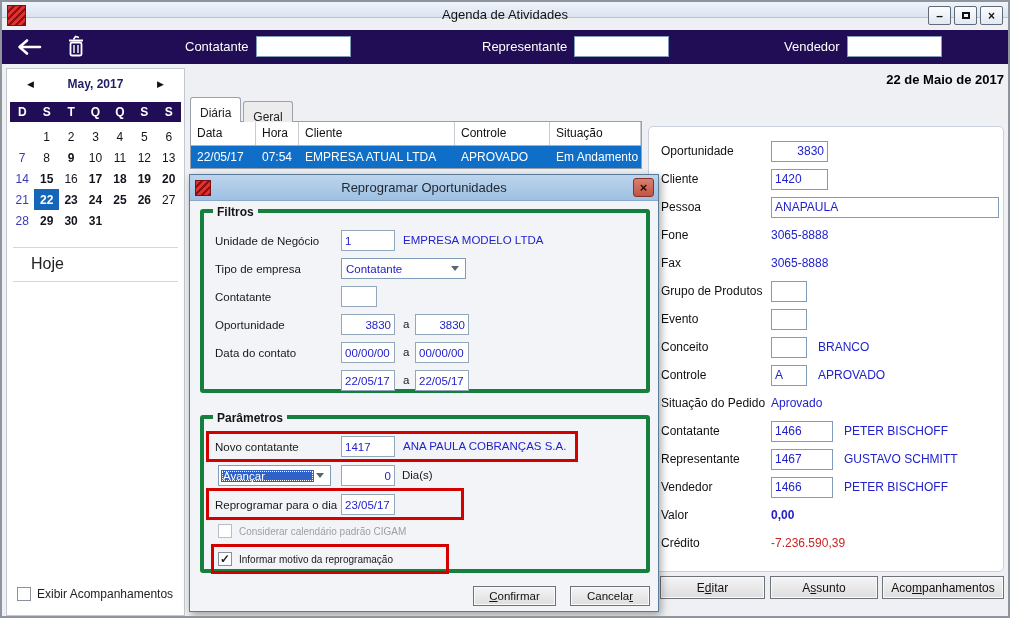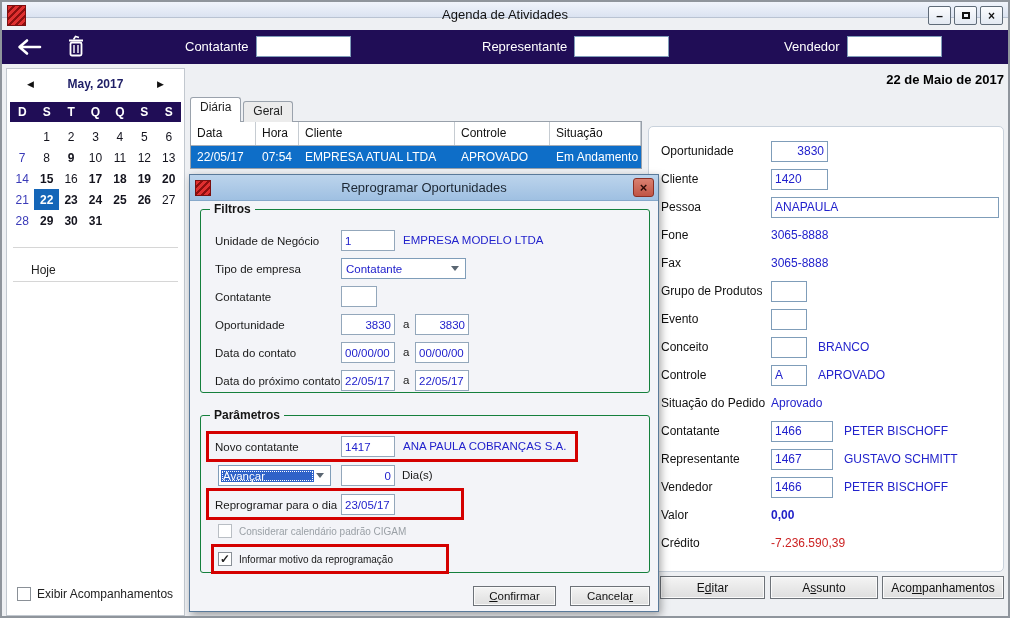--- a/index.html
+++ b/index.html
@@ -30,31 +30,31 @@
   .cal-arrow{font-size:9px;color:#111;cursor:pointer;}
   .cal-month{font-size:12px;font-weight:bold;color:#1e1e66;}
   .cal-dow{position:absolute;left:3px;right:3px;top:33px;height:20px;background:#200d56;display:flex;}
   .cal-dow span{flex:1;color:#fff;font-size:12px;font-weight:bold;text-align:center;line-height:20px;}
   .cal-grid{position:absolute;left:3px;right:3px;top:57px;display:grid;grid-template-columns:repeat(7,1fr);}
   .cday{height:21px;display:flex;align-items:center;justify-content:center;font-size:12px;color:#14141e;cursor:pointer;}
   .cday.sun{color:#3a3ab8;}
   .cday.bold{font-weight:bold;}
   .cday.sel{background:#1566b8;color:#fff;font-weight:bold;}
   .cal-div{position:absolute;left:6px;right:6px;height:1px;background:#d6d6d6;}
-  .cal-hoje{position:absolute;left:24px;top:186px;font-size:12px;color:#222;cursor:pointer;margin-top:8px;}
+  .cal-hoje{position:absolute;left:24px;top:186px;font-size:16px;color:#222;cursor:pointer;}
   .cal-footer{position:absolute;left:10px;top:518px;display:flex;align-items:flex-start;gap:6px;font-size:12px;color:#222;}
 
   .checkbox{width:14px;height:14px;border:1px solid #8a9097;background:#fff;display:flex;align-items:center;justify-content:center;
     font-size:12px;font-weight:bold;color:#222;line-height:1;}
   .checkbox.disabled{border-color:#b9bec4;}
 
   
   .date-header{position:absolute;left:702px;top:70px;width:300px;text-align:right;font-size:13px;font-weight:bold;color:#000;}
   .tabs{position:absolute;left:188px;top:95px;display:flex;align-items:flex-end;height:25px;z-index:2;}
-  .tab{border:1px solid #9aa2ac;border-bottom:none;padding:2px 9px 4px;font-size:12px;color:#222;border-radius:3px 3px 0 0;cursor:pointer;}
+  .tab{border:1px solid #9aa2ac;border-bottom:none;padding:8px 9px 4px;font-size:12px;color:#222;border-radius:3px 3px 0 0;cursor:pointer;}
   .tab.active{background:#fff;height:25px;position:relative;z-index:3;}
   .tab.inactive{background:#ececec;height:21px;margin-left:2px;}
 
   .schedule{position:absolute;left:188px;top:119px;width:452px;background:#fff;border:1px solid #98a0aa;z-index:1;}
   .thead{display:flex;height:24px;border-bottom:1px solid #a8aeb6;}
   .thead .cell{font-size:12px;color:#111;padding:4px 0 16px 6px;border-right:1px solid #c6ccd2;}
   .trow{display:flex;height:22px;background:#0e6ec8;color:#fff;cursor:pointer;}
   .trow .cell{font-size:12px;padding:4px 0 0 6px;}
   .col-0{width:65px;}.col-1{width:43px;}.col-2{width:156px;}.col-3{width:95px;}.col-4{flex:1;}
 
@@ -78,21 +78,21 @@
   .dialog{position:absolute;left:187px;top:172px;width:470px;height:438px;background:#f3f4f8;
     border:1px solid #5a7a9a;box-shadow:2px 3px 8px rgba(0,0,0,.35);z-index:10;}
   .dlg-titlebar{position:absolute;left:0;top:0;width:100%;height:26px;
     background:linear-gradient(#bcd4ec,#9fc0e2);border-bottom:1px solid #86a8ca;}
   .dlg-icon{position:absolute;left:5px;top:5px;width:16px;height:16px;border:1px solid #7a1010;
     background:repeating-linear-gradient(135deg,#e03030 0 3px,#8d0f0f 3px 5px);}
   .dlg-title{position:absolute;left:0;right:0;top:5px;text-align:center;font-size:13px;color:#1c2733;}
   .dlg-close{position:absolute;right:4px;top:3px;width:21px;height:19px;border:1px solid #8a2f24;border-radius:3px;
     background:linear-gradient(#d98070,#c05545);display:flex;align-items:center;justify-content:center;
     font-size:13px;font-weight:bold;color:#2a0a06;cursor:pointer;}
-  .groupbox{position:absolute;border:1px solid #15803d;border-radius:3px;}
+  .groupbox{position:absolute;border:4px solid #15803d;border-radius:3px;}
   .legend{position:absolute;top:-8px;left:9px;background:#f3f4f8;padding:0 4px;font-size:12px;font-weight:bold;color:#151515;}
   .frow{position:absolute;height:22px;display:flex;align-items:center;font-size:11.5px;color:#191919;}
   .finput{height:21px;border:1px solid #93a7bb;background:#fff;color:#2222cc;font-size:11.5px;padding:0 3px;}
   .num{text-align:right;}
   .fsep{position:absolute;font-size:11.5px;color:#191919;}
   .ftext{position:absolute;font-size:11.5px;color:#2222cc;white-space:nowrap;}
   .combo{position:relative;height:21px;border:1px solid #7f9db9;background:#fff;display:flex;align-items:center;}
   .combo .val{flex:1;font-size:11.5px;color:#2222cc;padding:0 4px;}
   .combo.focused .val{background:#2f62c8;color:#fff;outline:1px dotted #fff;outline-offset:-2px;margin:2px;padding:0 2px;}
   .chev{width:0;height:0;border-left:4px solid transparent;border-right:4px solid transparent;border-top:5px solid #5a6672;margin-right:6px;}
@@ -359,23 +359,20 @@
     <span class="fsep" style="left:213px;top:143px;">a</span>
     <input class="finput num" style="position: absolute; left: 225px; top: 139px; width: 54px;" value="3830">
 
     <div class="frow" style="left:25px;top:167px;">
         <span>Data do contato</span>
       </div>
     <input class="finput" style="position: absolute; left: 151px; top: 167px; width: 54px;" value="00/00/00">
     <span class="fsep" style="left:213px;top:171px;">a</span>
     <input class="finput" style="position: absolute; left: 225px; top: 167px; width: 54px;" value="00/00/00">
 
-    <div class="frow" style="left:25px;top:195px;">
-        <span>Data do próximo contato</span>
-      </div>
     <input class="finput" style="position: absolute; left: 151px; top: 195px; width: 54px;" value="22/05/17">
     <span class="fsep" style="left:213px;top:199px;">a</span>
     <input class="finput" style="position: absolute; left: 225px; top: 195px; width: 54px;" value="22/05/17">
 
     <div class="groupbox" style="left:10px;top:240px;width:450px;height:158px;">
       <span class="legend">Parâmetros</span>
     </div>
     <div class="frow" style="left:25px;top:261px;">
         <span>Novo contatante</span>
       </div>

